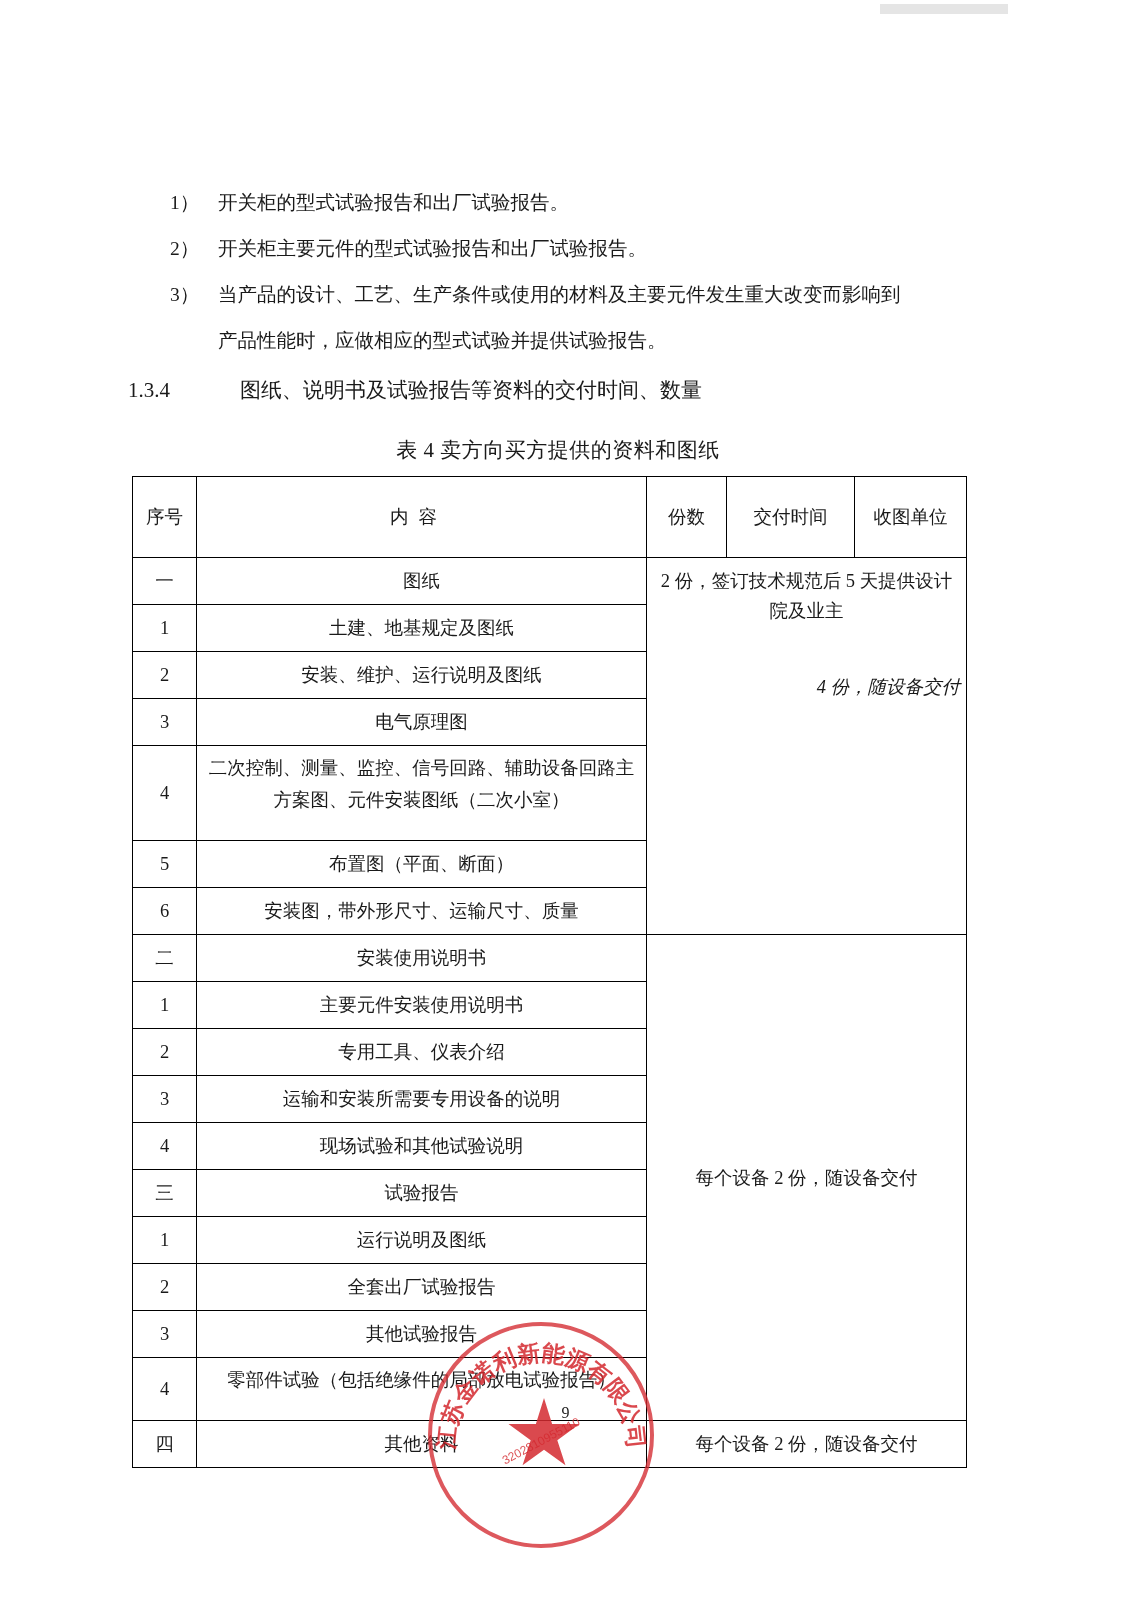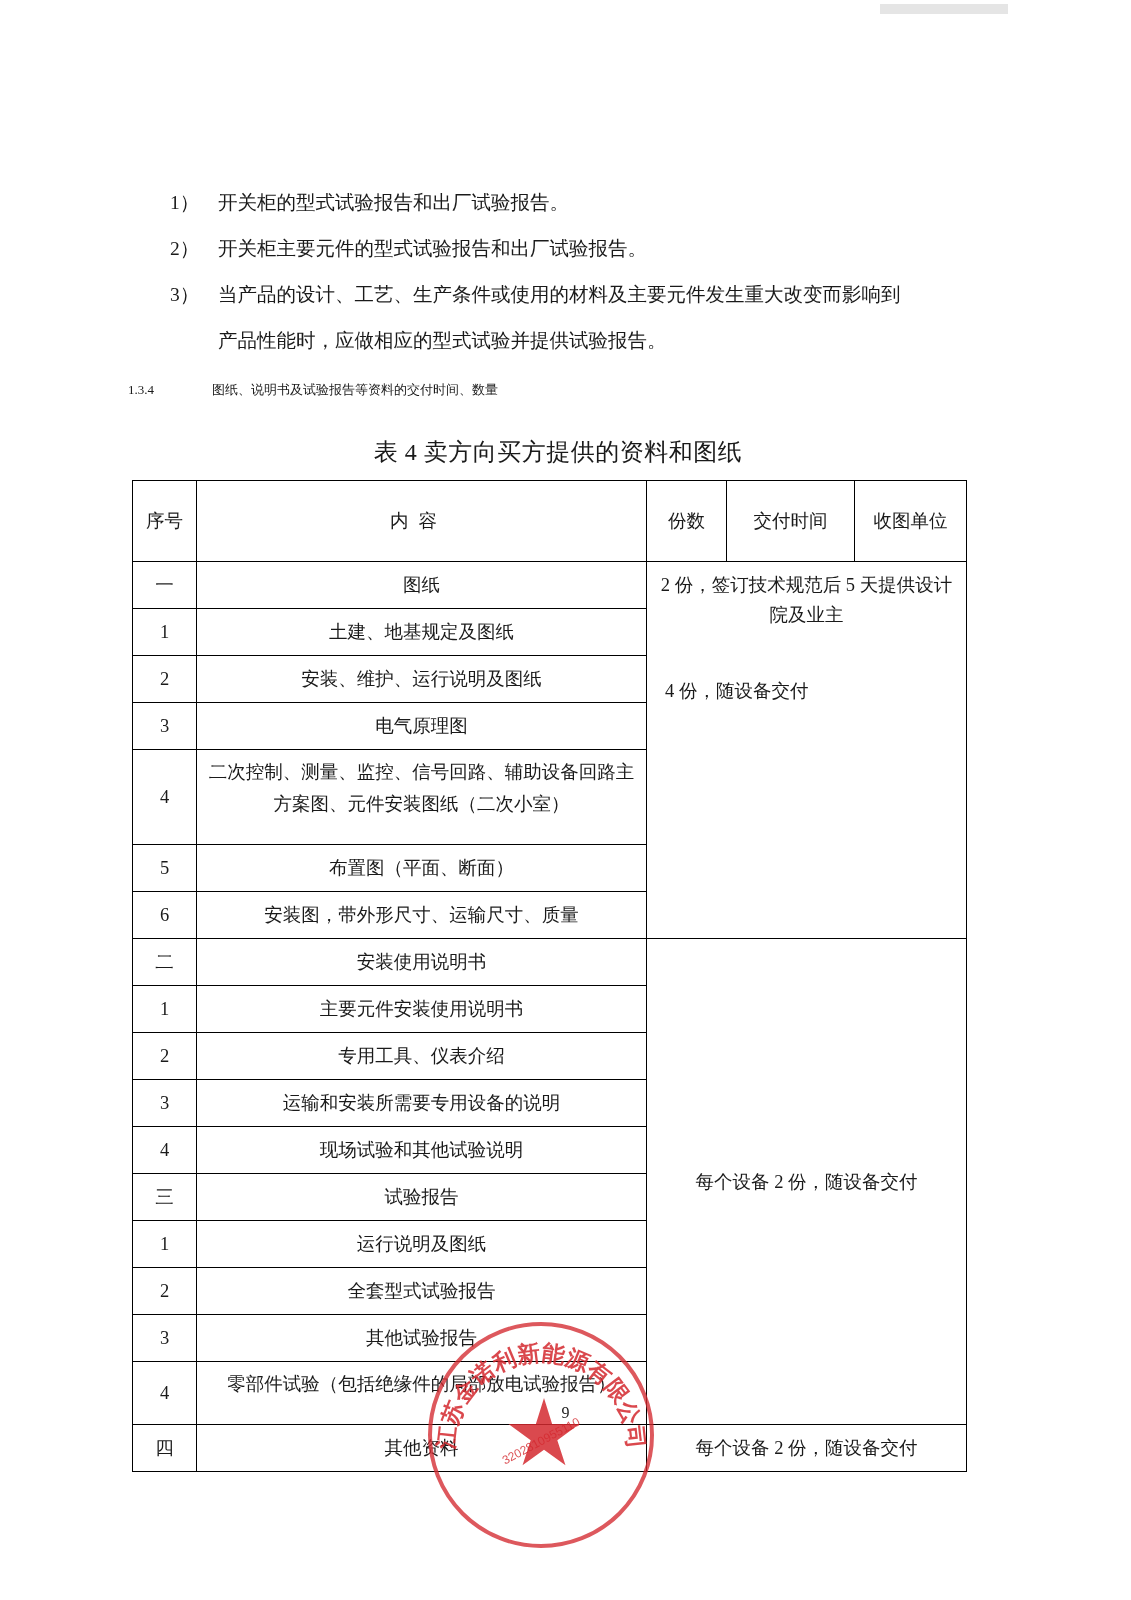--- a/index.html
+++ b/index.html
@@ -44,37 +44,38 @@
     text-align: left;
   }
   .numlist li .txt {
     flex: 1;
   }
   .numlist li .txt .l2 {
     display: block;
     text-indent: 0;
   }
   .heading {
-    font-size: 13px;
+    font-size: 21px;
     line-height: 48px;
     margin-top: 2px;
     display: flex;
+    gap: 28px;
   }
   .heading .hnum {
     flex: 0 0 84px;
   }
   .para {
     font-size: 19.5px;
     line-height: 46px;
     text-indent: 40px;
     margin-top: 0px;
   }
   .table-caption {
     text-align: center;
-    font-size: 24px;
+    font-size: 21px;
     margin-top: 22px;
     margin-bottom: 12px;
     letter-spacing: 0.5px;
   }
   table.doc {
     border-collapse: collapse;
     width: 728px;
     margin-left: 4px;
     table-layout: fixed;
   }
@@ -125,22 +126,23 @@
     text-align: center;
     vertical-align: middle;
     line-height: 38px;
   }
   td.merged.topblock {
     vertical-align: top;
   }
   .mb-line2 {
     display: block;
     margin-top: 46px;
-    text-align: left;
+    text-align: right;
     padding-left: 12px;
+    font-style: italic;
   }
   .page-number {
     position: absolute;
     left: 0;
     top: 1404px;
     width: 1131px;
     text-align: center;
     font-size: 16px;
     color: #222;
   }
@@ -319,21 +321,21 @@
         <tr>
           <td class="idx">三</td>
           <td class="cont">试验报告</td>
         </tr>
         <tr>
           <td class="idx">1</td>
           <td class="cont">运行说明及图纸</td>
         </tr>
         <tr>
           <td class="idx">2</td>
-          <td class="cont">全套型式试验报告</td>
+          <td class="cont">全套出厂试验报告</td>
         </tr>
         <tr>
           <td class="idx">3</td>
           <td class="cont">其他试验报告</td>
         </tr>
         <tr>
           <td class="idx">4</td>
           <td class="cont two-line">零部件试验（包括绝缘件的局部放电试验报告）</td>
         </tr>
 

